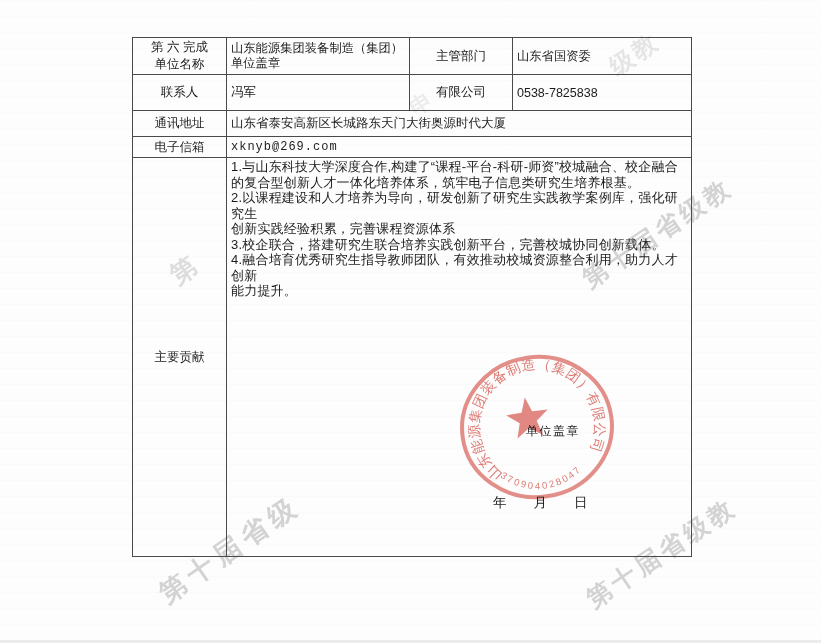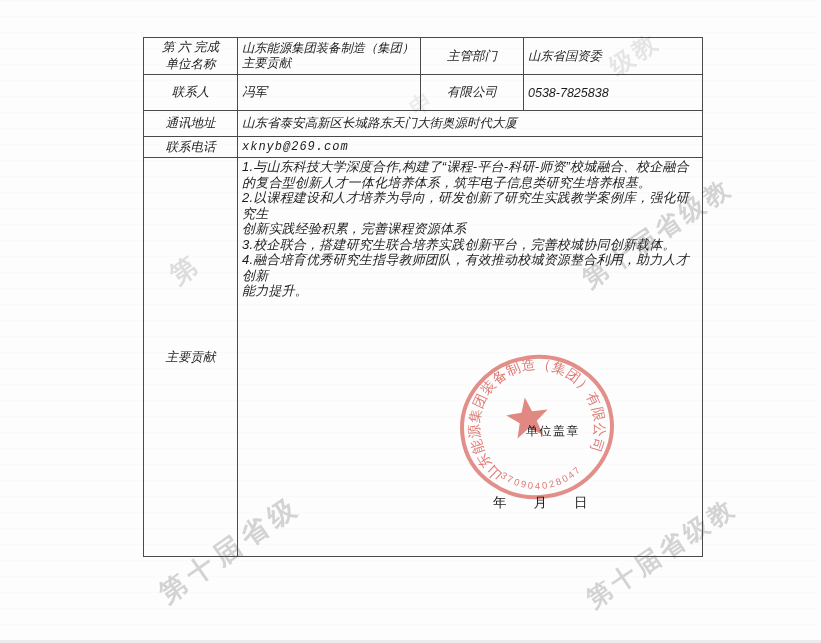--- a/index.html
+++ b/index.html
@@ -31,24 +31,23 @@
     user-select:none;
   }
   .wm-a{left:152px;top:582px;font-size:27px;letter-spacing:6px;transform:rotate(-35deg);}
   .wm-b{left:580px;top:588px;font-size:25px;letter-spacing:4px;transform:rotate(-34deg);}
   .wm-c{left:576px;top:268px;font-size:25px;letter-spacing:4px;transform:rotate(-34deg);}
   .wm-d{left:163px;top:264px;font-size:26px;transform:rotate(-35deg);opacity:.75;}
   .wm-e{left:603px;top:56px;font-size:24px;letter-spacing:3px;transform:rotate(-34deg);opacity:.55;}
   .wm-f{left:404px;top:98px;font-size:22px;transform:rotate(-34deg);opacity:.4;}
   
   table.form{
-    position:absolute;left:143px;top:37px;z-index:1;
+    position:absolute;left:132px;top:37px;z-index:1;
     width:559px;border-collapse:collapse;table-layout:fixed;
     font-size:12.5px;
-    font-style:italic;
   }
   table.form td{
     border:1px solid var(--border-gray);
     padding:1px 4px;
     overflow:hidden;
     background:transparent;
   }
   td.lbl{text-align:center;padding:1px 2px;}
   td.val{text-align:left;}
   .pre{white-space:pre-line;}
@@ -102,36 +101,36 @@
       <col style="width:94px">
         <col style="width:183px">
         <col style="width:103px">
         <col style="width:179px">
     </colgroup>
     <tbody>
         <tr class="r1">
       <td class="lbl pre">第 六 完成
 单位名称</td>
       <td class="val pre">山东能源集团装备制造（集团）
-主要贡献</td>
+单位盖章</td>
       <td class="lbl">主管部门</td>
       <td class="val">山东省国资委</td>
     </tr>
     <tr class="r2">
       <td class="lbl">联系人</td>
       <td class="val">冯军</td>
       <td class="lbl">有限公司</td>
       <td class="val">0538-7825838</td>
     </tr>
     <tr class="r4">
       <td class="lbl">通讯地址</td>
       <td class="val" colspan="3">山东省泰安高新区长城路东天门大街奥源时代大厦</td>
     </tr>
     <tr class="r5">
-      <td class="lbl">联系电话</td>
+      <td class="lbl">电子信箱</td>
       <td class="val mono" colspan="3">xknyb@269.com</td>
     </tr>
     <tr class="r6">
       <td class="lbl">主要贡献</td>
       <td class="val contrib pre" colspan="3">1.与山东科技大学深度合作,构建了“课程-平台-科研-师资”校城融合、校企融合
 的复合型创新人才一体化培养体系，筑牢电子信息类研究生培养根基。
 2.以课程建设和人才培养为导向，研发创新了研究生实践教学案例库，强化研究生
 创新实践经验积累，完善课程资源体系
 3.校企联合，搭建研究生联合培养实践创新平台，完善校城协同创新载体。
 4.融合培育优秀研究生指导教师团队，有效推动校城资源整合利用，助力人才创新

